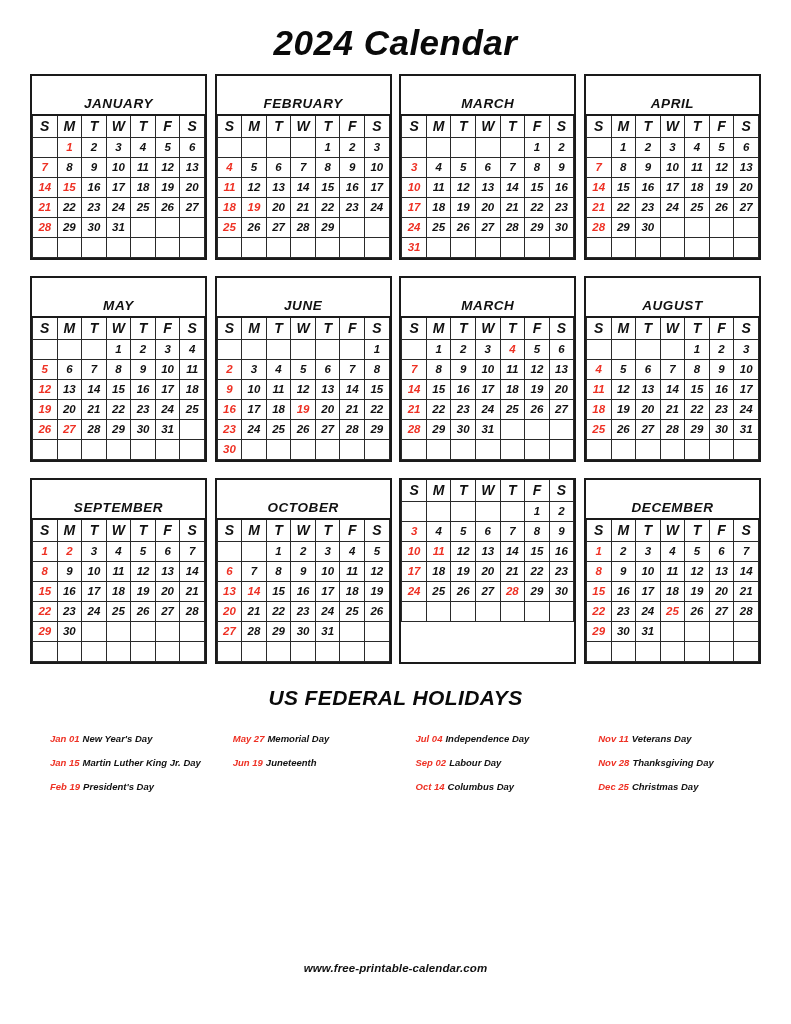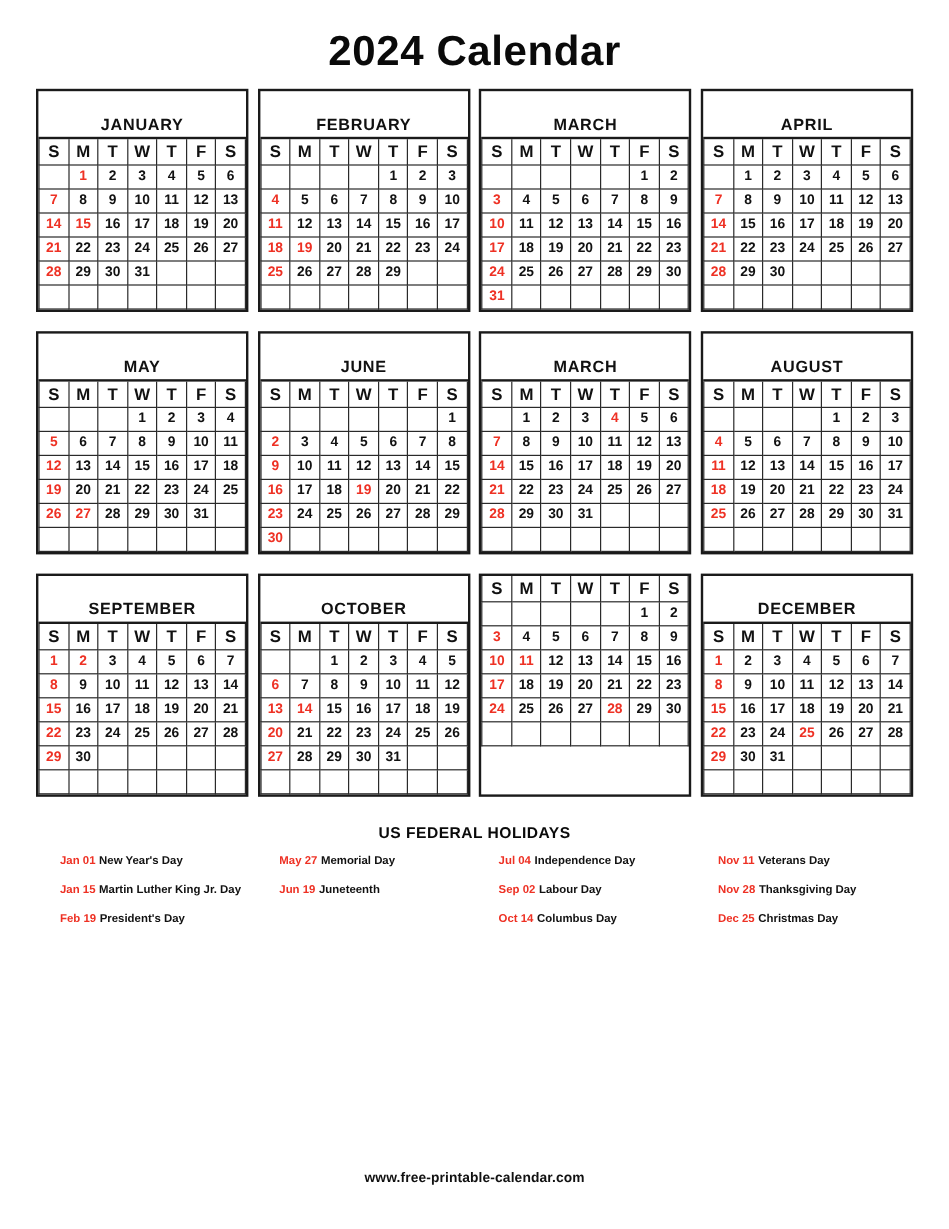--- a/index.html
+++ b/index.html
@@ -16,20 +16,21 @@
     position: relative;
     overflow: hidden;
   }
 
   .page {
     width: 791px;
     height: 1024px;
     box-sizing: border-box;
     padding: 0;
     position: relative;
+    font-style: italic;
   }
 
   
   .page-title {
     text-align: center;
     font-size: 35px;
     font-weight: bold;
     letter-spacing: 0.5px;
     margin: 0;
     padding-top: 22px;
@@ -92,24 +93,24 @@
   table.month-table th.red {
     color: #ee3124;
   }
   table.month-table td.empty {
     color: transparent;
   }
 
   
   .holidays-title {
     text-align: center;
-    font-size: 13px;
+    font-size: 21px;
     font-weight: bold;
     letter-spacing: 0.4px;
-    margin: 0;
+    margin: 12px;
     padding: 6px 0 10px 0;
     color: #0a0a0a;
   }
   .holidays-wrap {
     display: flex;
     padding: 0 30px;
     box-sizing: border-box;
   }
   .holiday-col {
     flex: 1 1 0;
@@ -133,21 +134,21 @@
   .holiday-label {
     color: #111111;
     font-weight: bold;
   }
 
   
   .footer {
     position: absolute;
     left: 0;
     right: 0;
-    bottom: 36px;
+    bottom: 50px;
     text-align: center;
     font-size: 11.5px;
     font-weight: bold;
     color: #111111;
     letter-spacing: 0.1px;
   }
 </style>
 </head>
 <body>
 

